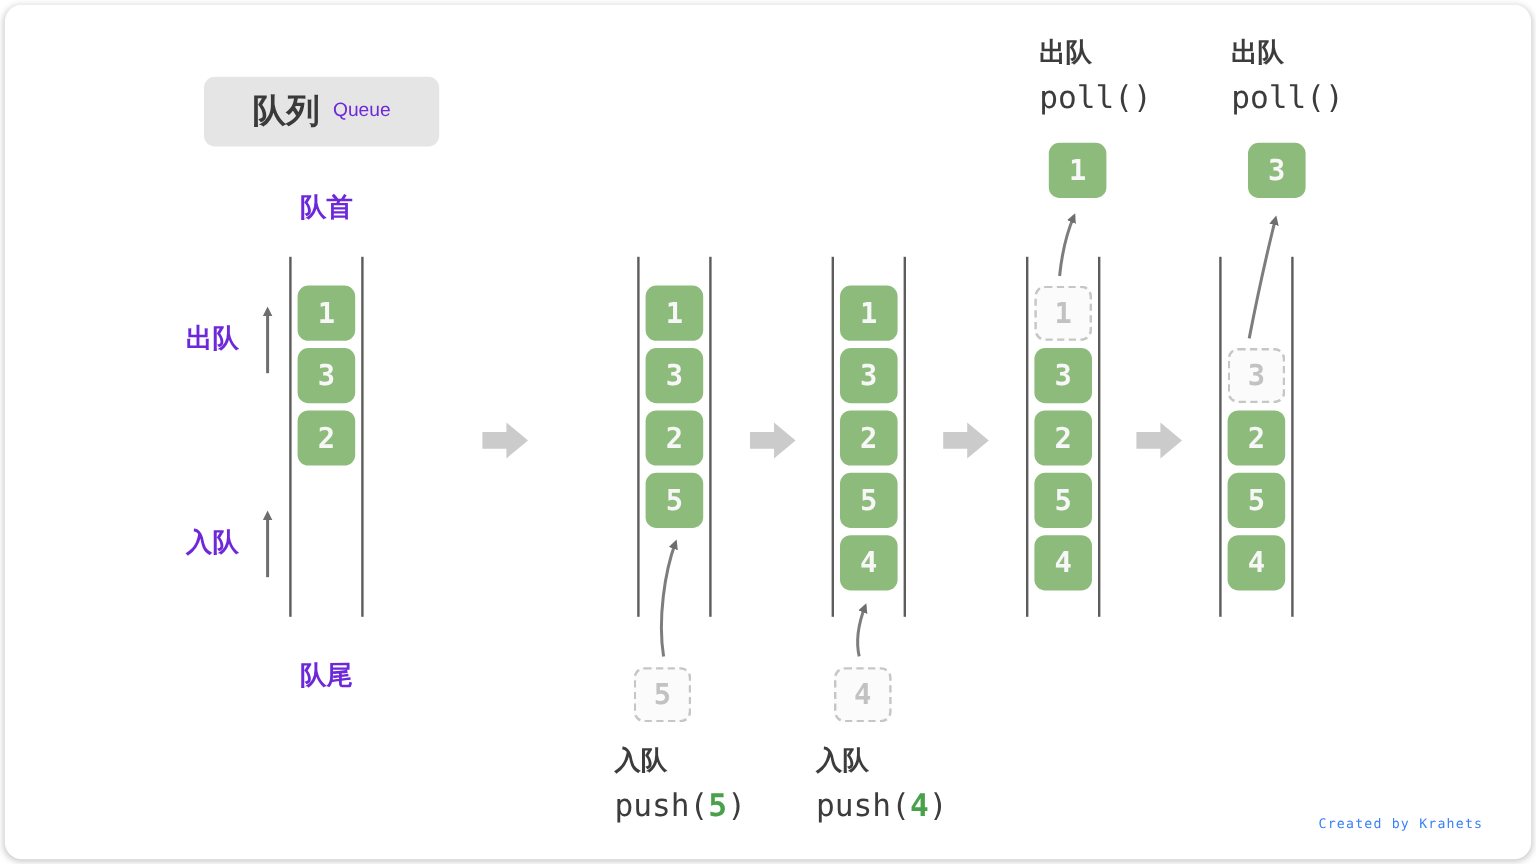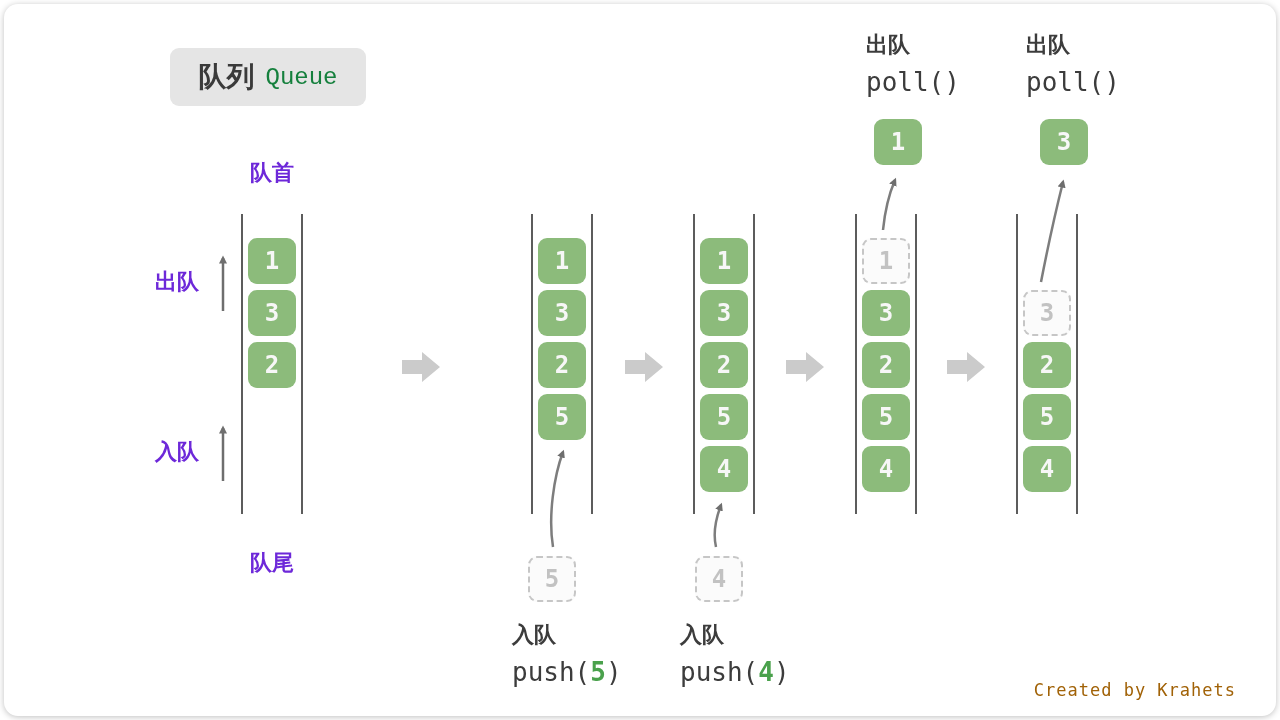--- a/index.html
+++ b/index.html
@@ -3,25 +3,25 @@
 <meta charset="utf-8">
 <style>
   * { margin: 0; padding: 0; box-sizing: border-box; }
   html, body { width: 1280px; height: 720px; background: #ffffff; overflow: hidden;
     font-family: "DejaVu Sans", sans-serif; color: #3c3c3c; }
 
   .canvas { position: absolute; inset: 4px; background: #ffffff; border-radius: 14px;
     box-shadow: 0 1px 6px rgba(0,0,0,0.25); }
 
   
-  .badge { position: absolute; left: 166px; top: 44px; width: 196px; height: 58px;
+  .badge { position: absolute; left: 166px; top: 60px; width: 196px; height: 58px;
     background: #e5e5e5; border-radius: 9px; display: flex; align-items: center;
     justify-content: center; gap: 11px; }
   .badge .zh { font-size: 28px; font-weight: bold; color: #3a3a3a; }
-  .badge .en { font-size: 24px; font-family: Liberation Mono, monospace; color: #15803d; }
+  .badge .en { font-size: 16px; font-family: Liberation Sans, sans-serif; color: #6d28d9; }
 
   
   .cjk-label { position: absolute; font-size: 22px; font-weight: bold; color: #6d28d9;
     white-space: nowrap; }
   .center62 { width: 62px; text-align: center; }
 
   
   .queue { position: absolute; top: 210px; width: 62px; height: 300px; }
   .rail { position: absolute; top: 0; width: 2px; height: 300px; background: #5c5c5c; }
   .rail-l { left: 0; }
@@ -40,21 +40,21 @@
   .op { position: absolute; }
   .op .op-zh { font-size: 22px; font-weight: bold; color: #3c3c3c; line-height: 1; }
   .op .op-code { margin-top: 13px; font-family: "DejaVu Sans Mono", monospace;
     font-size: 26px; color: #3c3c3c; line-height: 1; }
   .op .green { color: #4aa14c; font-weight: bold; }
 
   .overlay { position: absolute; left: 0; top: 0; width: 1280px; height: 720px;
     pointer-events: none; }
 
   .watermark { position: absolute; right: 40px; top: 676px; font-family: "DejaVu Sans Mono",
-    monospace; font-size: 17px; color: #a16207; letter-spacing: 1px; }
+    monospace; font-size: 11px; color: #3b82f6; letter-spacing: 1px; }
 </style>
 </head>
 <body>
 
 <div class="canvas">
 
   <div class="badge">
     <span class="zh">队列</span>
     <span class="en">Queue</span>
   </div>

